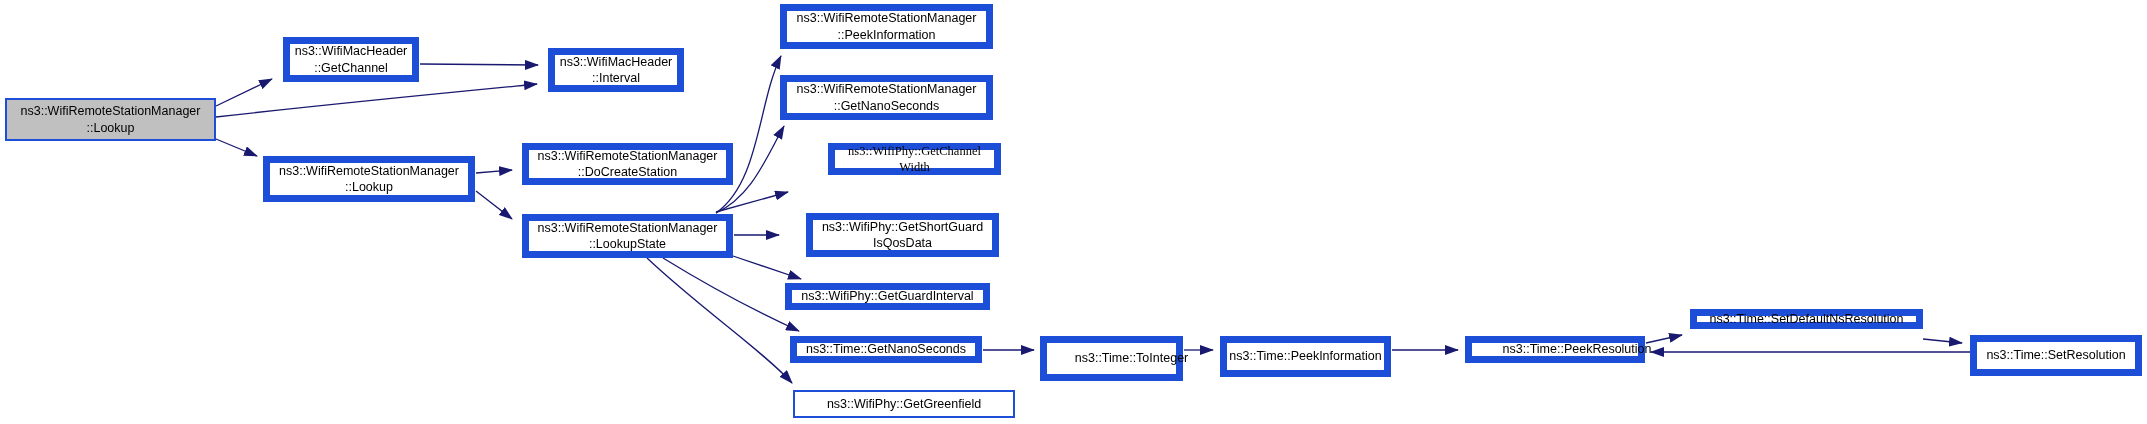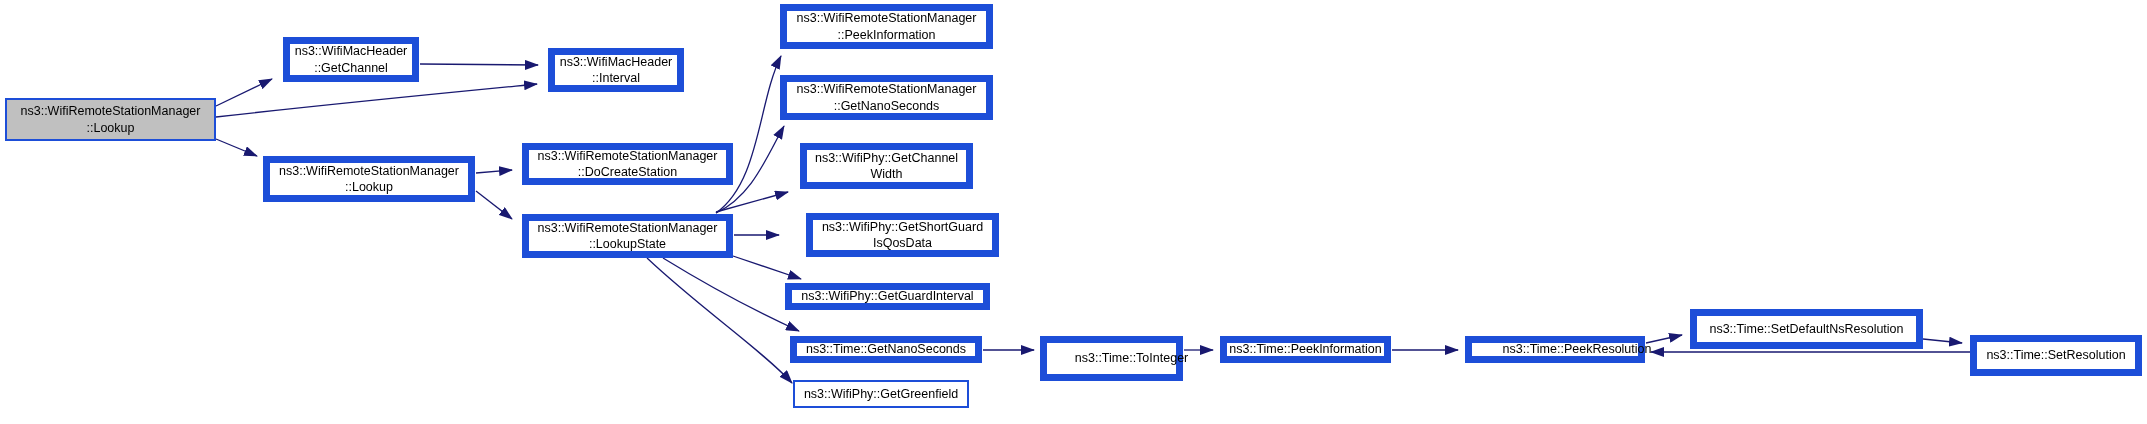--- a/index.html
+++ b/index.html
@@ -95,55 +95,55 @@
   <div class="node" style="left:780px;top:4px;width:213px;height:45px;">
     <span>ns3::WifiRemoteStationManager</span>
     <span>::PeekInformation</span>
   </div>
 
   <div class="node" style="left:780px;top:75px;width:213px;height:45px;">
     <span>ns3::WifiRemoteStationManager</span>
     <span>::GetNanoSeconds</span>
   </div>
 
-  <div class="node" style="left:800px;top:143px;width:173px;height:46px;">
+  <div class="node" style="left:828px;top:143px;width:173px;height:32px;font-family:Liberation Serif, serif;">
     <span>ns3::WifiPhy::GetChannel</span>
     <span>Width</span>
   </div>
 
   <div class="node" style="left:790px;top:213px;width:193px;height:44px;margin-left:16px;">
     <span>ns3::WifiPhy::GetShortGuard</span>
     <span>IsQosData</span>
   </div>
 
   <div class="node" style="left:785px;top:283px;width:205px;height:27px;">
     <span>ns3::WifiPhy::GetGuardInterval</span>
   </div>
 
   <div class="node" style="left:790px;top:336px;width:192px;height:27px;">
     <span>ns3::Time::GetNanoSeconds</span>
   </div>
 
-  <div class="node bold" style="left:793px;top:380px;width:176px;height:28px;">
+  <div class="node bold" style="left:793px;top:390px;width:222px;height:28px;">
     <span>ns3::WifiPhy::GetGreenfield</span>
   </div>
 
   <div class="node" style="left:1040px;top:336px;width:143px;height:45px;padding-left:40px;">
     <span>ns3::Time::ToInteger</span>
   </div>
 
-  <div class="node" style="left:1220px;top:336px;width:171px;height:27px;">
+  <div class="node" style="left:1220px;top:336px;width:171px;height:41px;">
     <span>ns3::Time::PeekInformation</span>
   </div>
 
   <div class="node" style="left:1465px;top:336px;width:180px;height:27px;padding-left:44px;">
     <span>ns3::Time::PeekResolution</span>
   </div>
 
-  <div class="node" style="left:1690px;top:309px;width:233px;height:40px;">
+  <div class="node" style="left:1690px;top:309px;width:233px;height:20px;">
     <span>ns3::Time::SetDefaultNsResolution</span>
   </div>
 
   <div class="node" style="left:1970px;top:335px;width:172px;height:41px;">
     <span>ns3::Time::SetResolution</span>
   </div>
 
 </div>
 
 </body></html>

